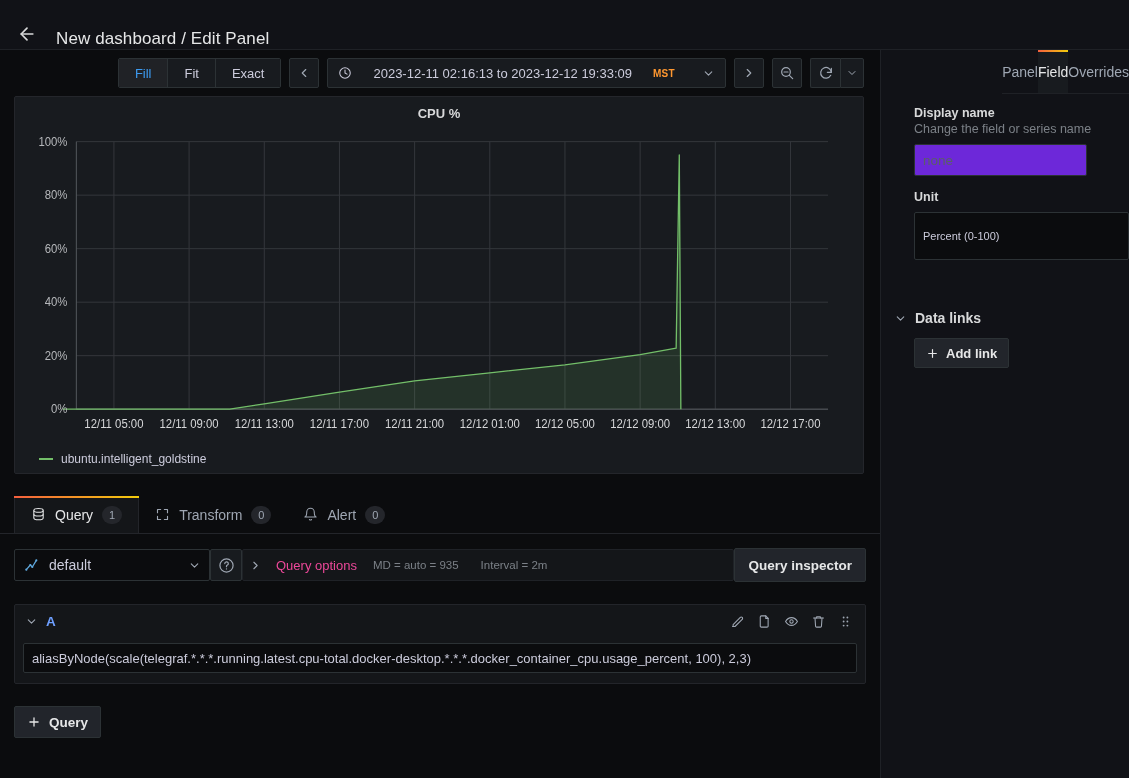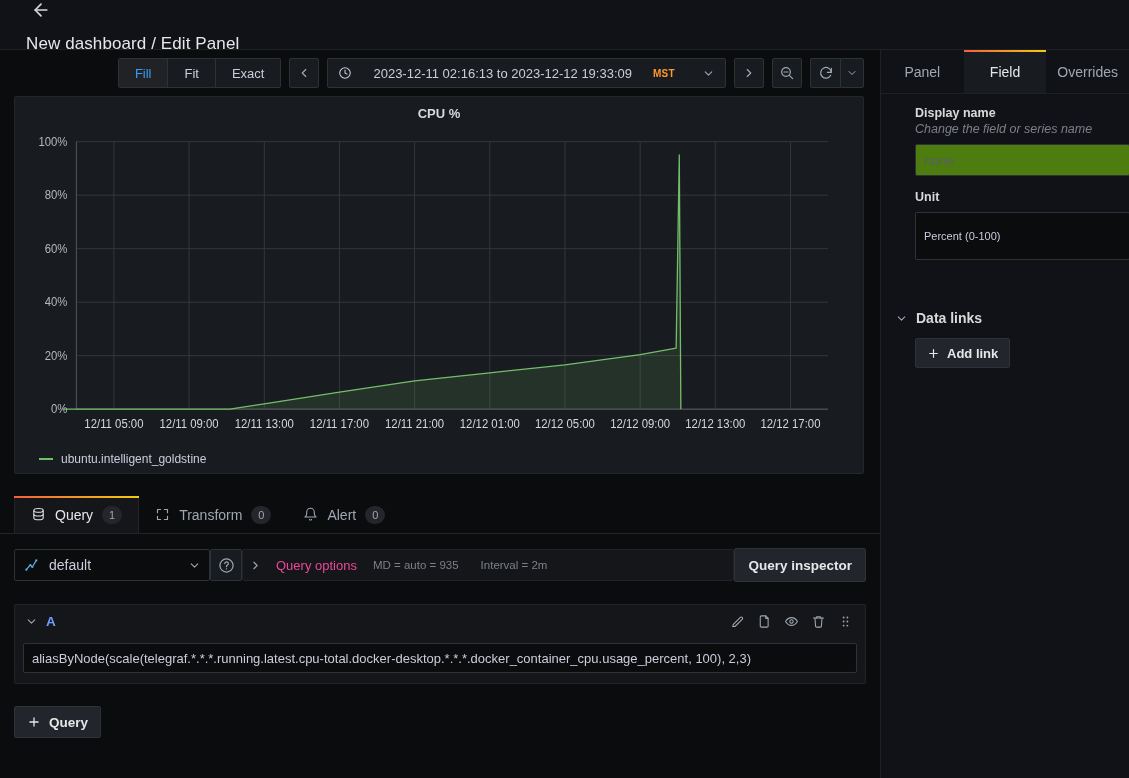--- a/index.html
+++ b/index.html
@@ -12,39 +12,38 @@
     color: #ccccdc;
     overflow: hidden;
   }
   .app { position: relative; width: 1129px; height: 778px; display: flex; flex-direction: column; }
 
   
   .topbar {
     height: 50px; min-height: 50px;
     background: #111217;
     border-bottom: 1px solid #1f2126;
-    display: flex; align-items: flex-start; gap: 14px;
-    padding: 0 26px;
-    flex-direction: column;
+    display: flex; align-items: flex-end; gap: 14px;
+    padding: 0 12px;
   }
   .back-btn {
     width: 30px; height: 30px;
     display: flex; align-items: center; justify-content: center;
     color: #d8d9da; cursor: pointer; border-radius: 2px;
   }
   .page-title { font-size: 17px; font-weight: 500; color: #e6e7e8; letter-spacing: .1px; }
 
   
   .body { flex: 1; display: flex; min-height: 0; }
   .left-col { flex: 1; min-width: 0; display: flex; flex-direction: column; background: #0b0c0e; }
   .right-col {
     width: 249px; min-width: 249px;
     background: #111217;
     border-left: 1px solid #1f2126;
-    display: flex; flex-direction: column;
+    display: flex; flex-direction: column; align-items: flex-end;
   }
 
   
   .toolbar {
     height: 46px; min-height: 46px;
     display: flex; align-items: center; justify-content: flex-end;
     gap: 8px; padding: 0 16px 0 16px;
   }
   .radio-group { display: flex; border: 1px solid #2c3235; border-radius: 2px; overflow: hidden; height: 30px; }
   .radio-btn {
@@ -198,25 +197,25 @@
   }
   .side-content { flex: 1; overflow: hidden; padding-top: 8px; }
   .section-head {
     display: flex; align-items: center; gap: 8px;
     padding: 8px 10px 8px 14px;
     font-size: 14px; font-weight: 600; color: #d8d9da; cursor: pointer;
   }
   .section-caret { color: #9fa7b3; display: flex; align-items: center; }
   .field { padding: 4px 0 10px 34px; }
   .field-label { font-size: 12.5px; font-weight: 600; color: #d8d9da; }
-  .field-desc { font-size: 12.5px; color: #7b8087; margin-top: 2px; font-style: italic; }
+  .field-desc { font-size: 12.5px; color: #7b8087; margin-top: 2px; }
   .field-input {
     margin-top: 8px;
-    width: 215px; height: 32px;
-    background: #4d7c0f; border: 1px solid #2c3235; border-radius: 2px;
+    width: 173px; height: 32px;
+    background: #6d28d9; border: 1px solid #2c3235; border-radius: 2px;
     color: #ccccdc; font-size: 13.5px;
     font-family: "Liberation Sans", sans-serif;
     padding: 0 8px; outline: none;
   }
   .field-input::placeholder { color: #5a5f66; }
   .select-box {
     margin-top: 8px;
     width: 215px; height: 48px;
     background: #0b0c0e; border: 1px solid #2c3235; border-radius: 2px;
     display: flex; align-items: center; padding: 0 8px;

